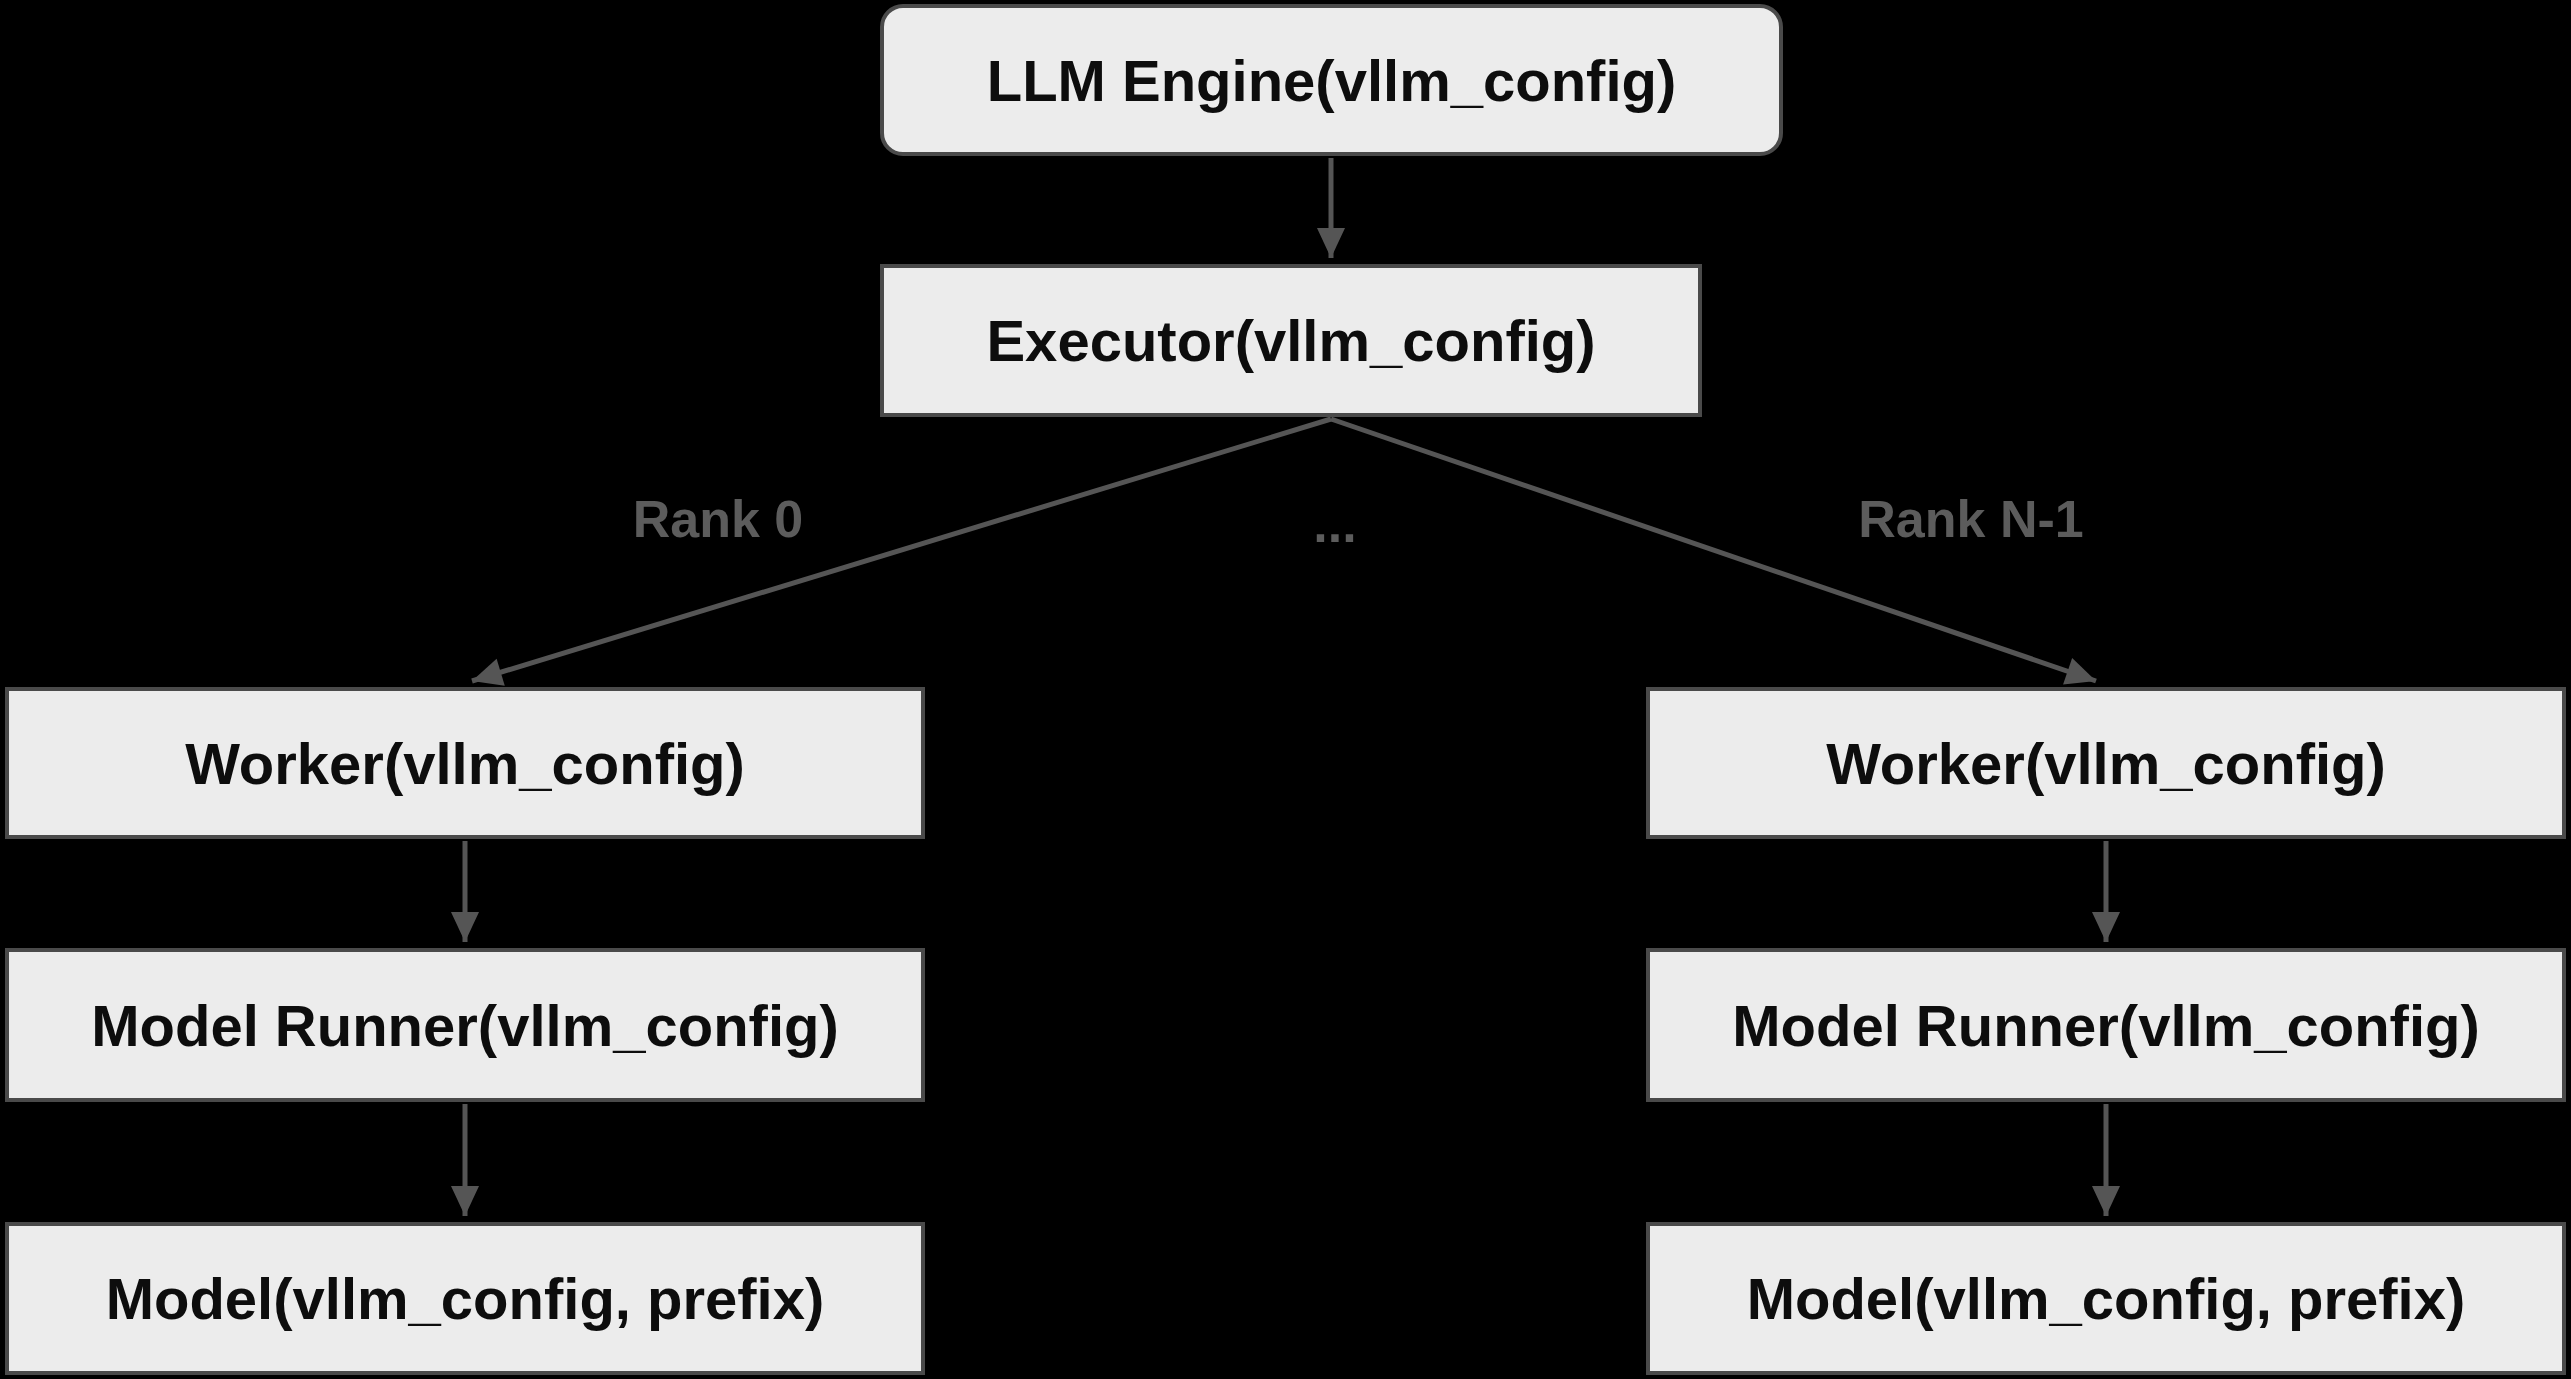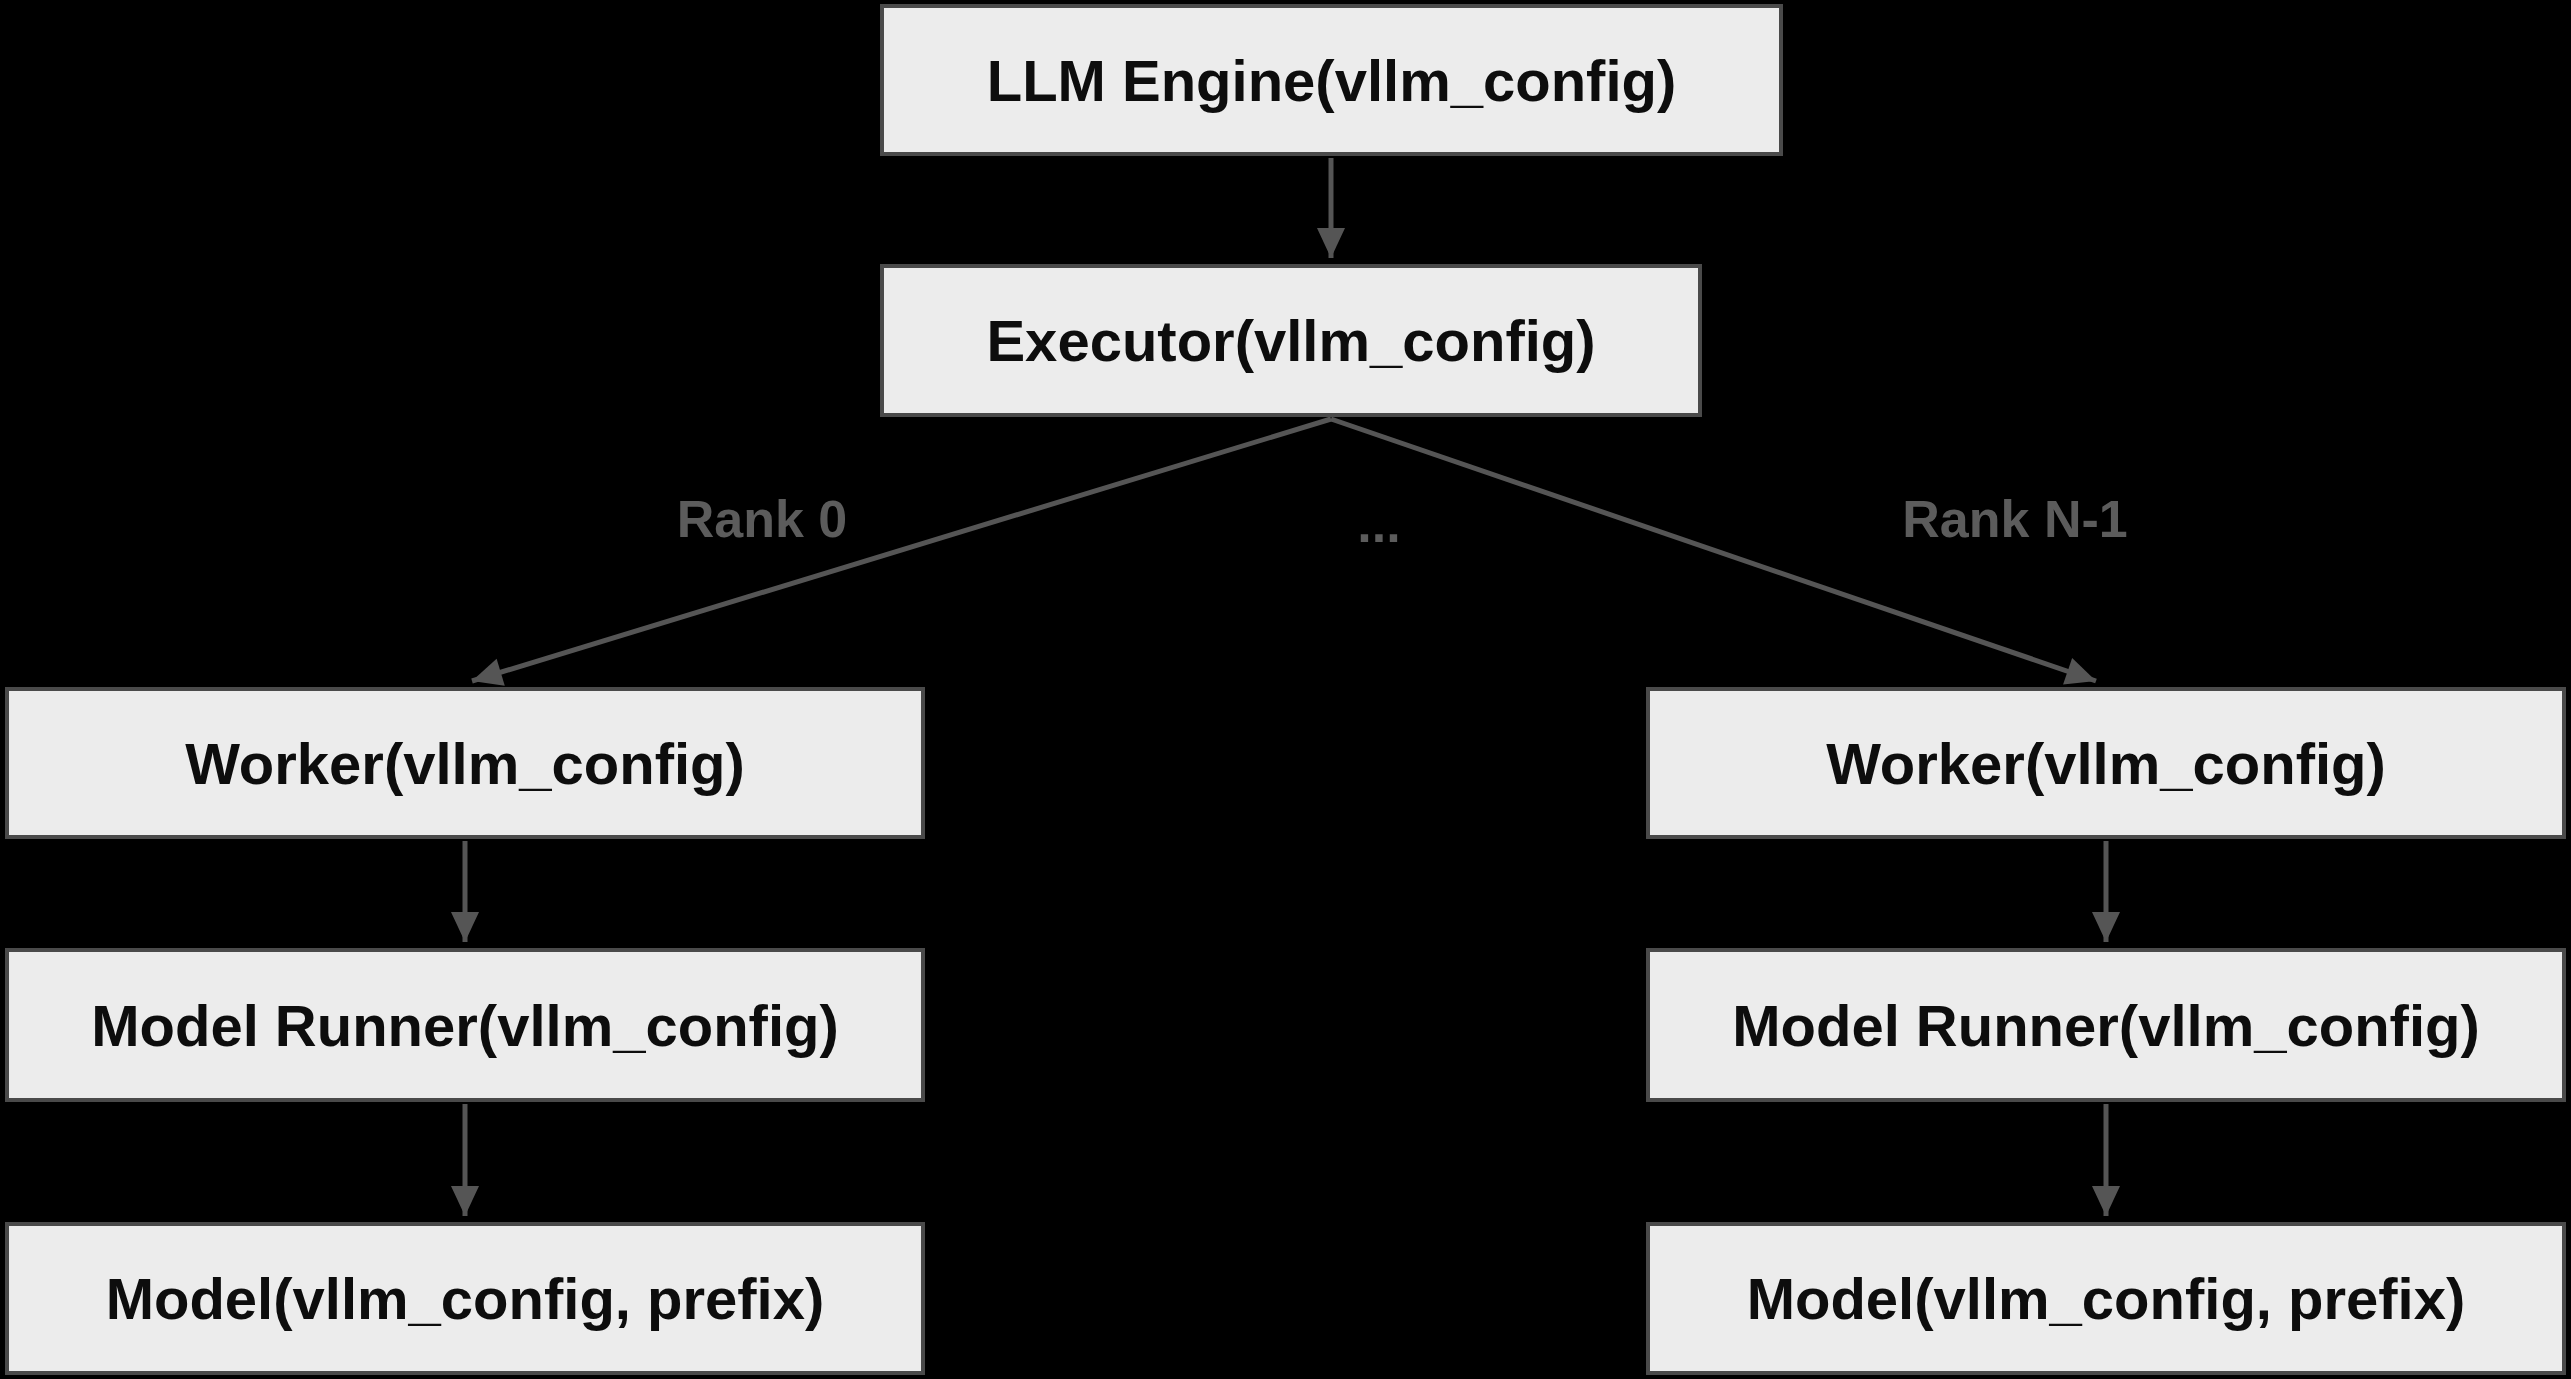--- a/index.html
+++ b/index.html
@@ -41,37 +41,36 @@
     border:4px solid var(--node-border);
     display:flex;
     align-items:center;
     justify-content:center;
     color:var(--node-text);
     font-size:58px;
     font-weight:bold;
     white-space:nowrap;
     z-index:2;
   }
-  .node-llm-engine   {left:880px; top:4px;    width:903px; height:152px;}
+  .node-llm-engine   {left:880px; top:4px;    width:903px; height:152px;border-radius:23px;}
   .node-executor     {left:880px; top:264px;  width:822px; height:153px;}
   .node-worker-0     {left:5px;   top:687px;  width:920px; height:152px;}
   .node-worker-n     {left:1646px;top:687px;  width:920px; height:152px;}
   .node-modelrunner-0{left:5px;   top:948px;  width:920px; height:154px;}
   .node-modelrunner-n{left:1646px;top:948px;  width:920px; height:154px;}
   .node-model-0      {left:5px;   top:1222px; width:920px; height:153px;}
   .node-model-n      {left:1646px;top:1222px; width:920px; height:153px;}
   .edge-label{
     position:absolute;
     transform:translate(-50%,-50%);
     color:var(--edge-label);
     font-size:52px;
     font-weight:bold;
     white-space:nowrap;
     z-index:1;
-    margin-left:44px;
   }
   .label-rank-0  {left:718px;  top:519px;}
   .label-ellipsis{left:1335px; top:524px;}
   .label-rank-n  {left:1971px; top:519px;}
 </style>
 </head>
 <body>
 
 <div class="stage">
 

